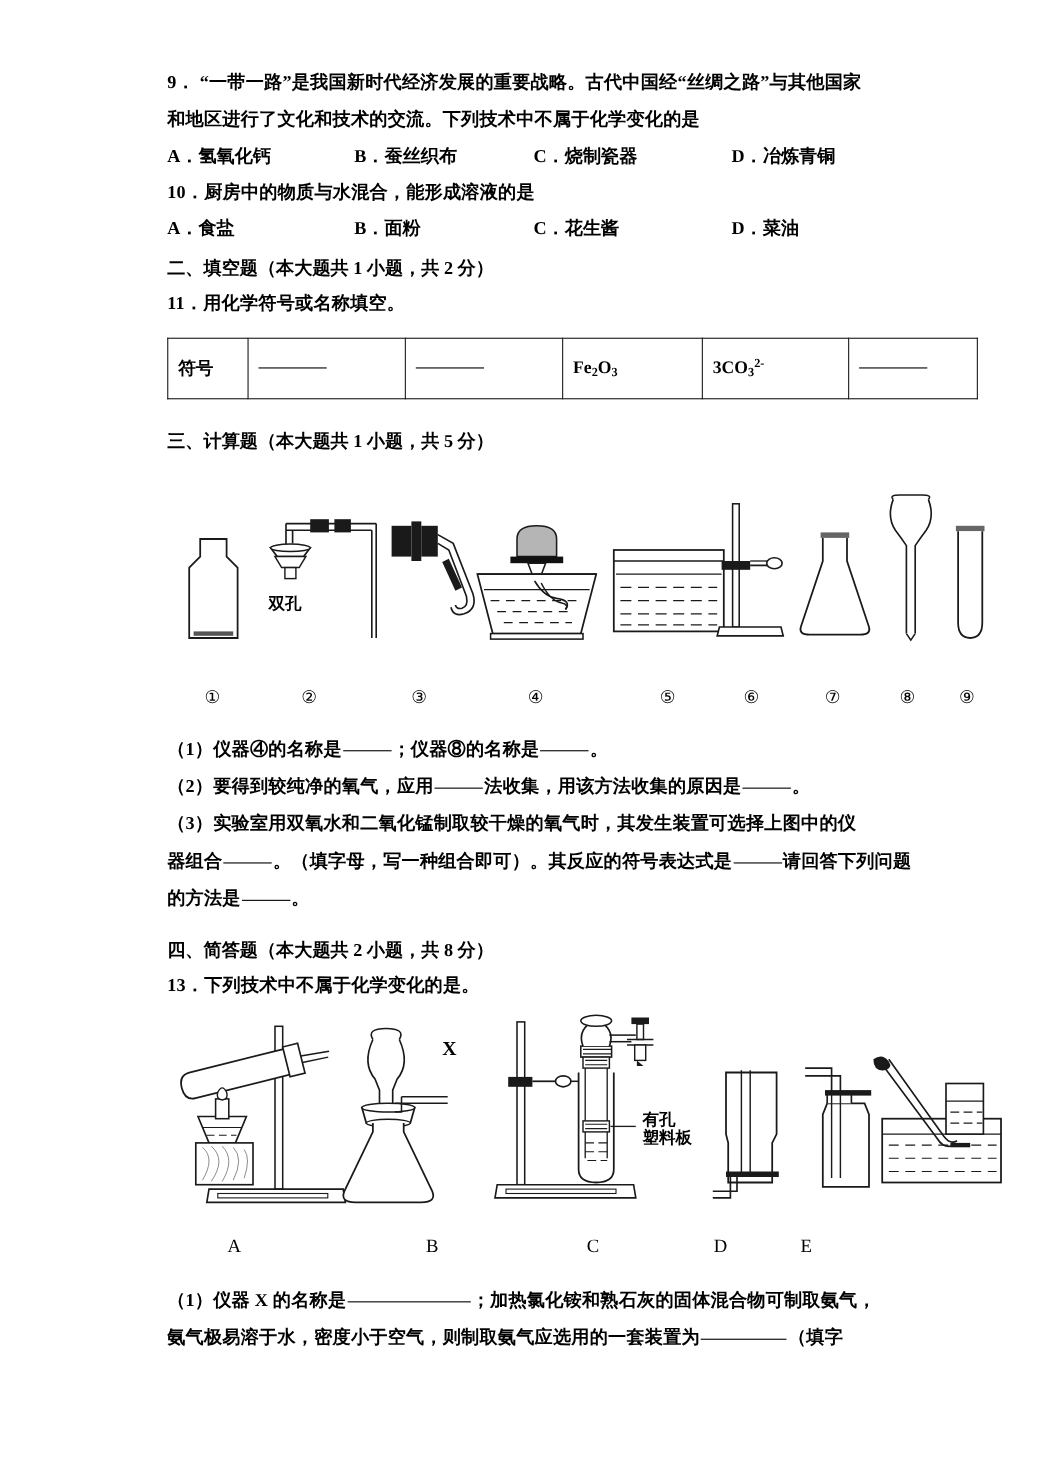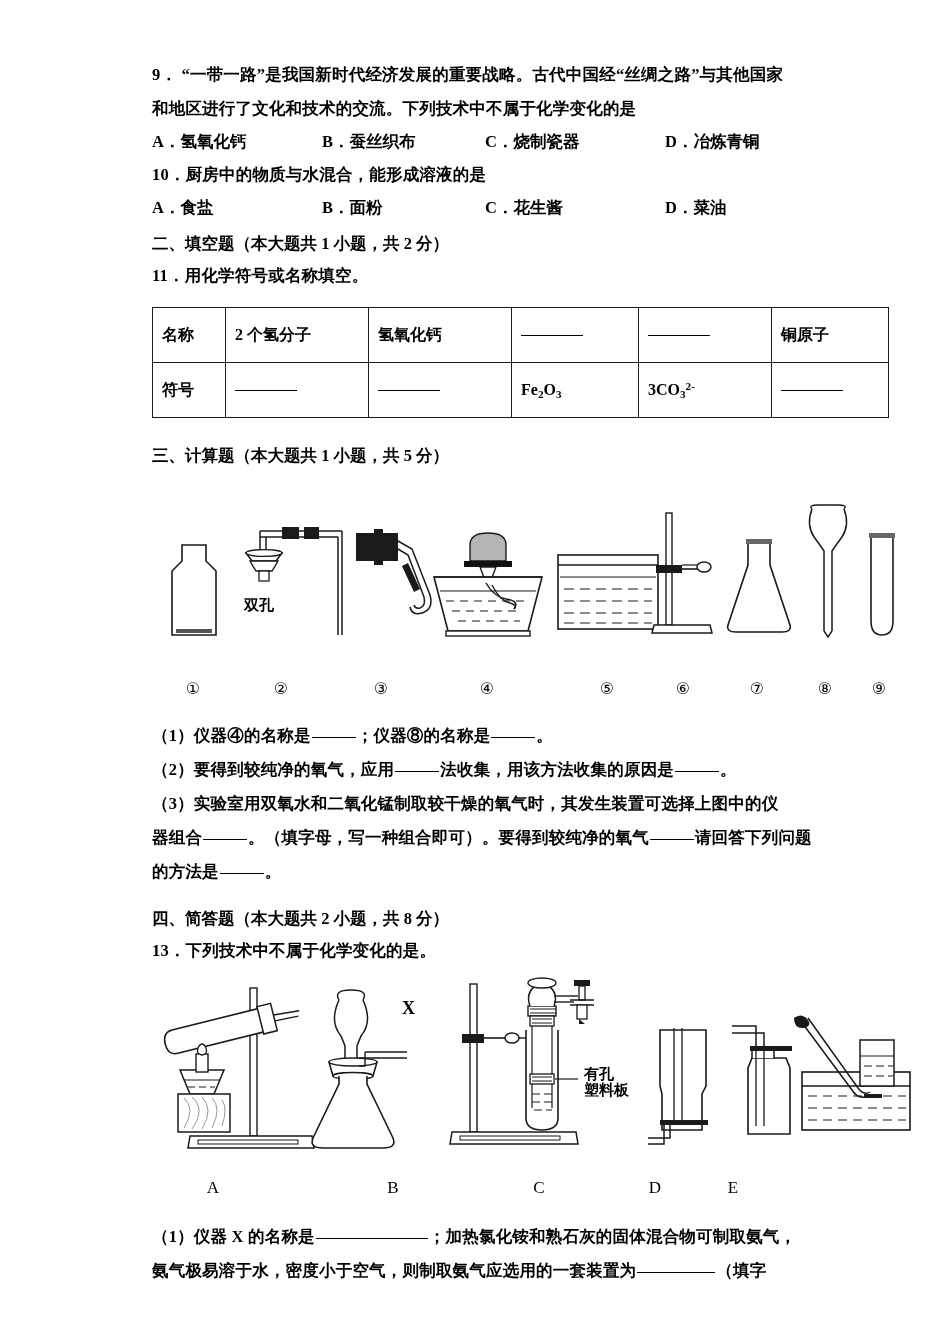--- a/index.html
+++ b/index.html
@@ -177,28 +177,20 @@
       <span class="opt opt-d"><span>D．</span><span>菜油</span></span>
     </div>
 
     <div class="section-head" style="margin-top:4px;">二、填空题（本大题共 1 小题，共 2 分）</div>
     <div class="q-line">
       <span>11．</span><span>用化学符号或名称填空。</span>
     </div>
 
     <table class="fill-table">
       <tbody>
-          <tr>
-        <td class="col-label">名称</td>
-        <td class="col-2">2 个氢分子</td>
-        <td class="col-3">氢氧化钙</td>
-        <td class="col-4"><span class="tbl-blank"></span></td>
-        <td class="col-5"><span class="tbl-blank"></span></td>
-        <td class="col-6">铜原子</td>
-      </tr>
       <tr>
         <td class="col-label">符号</td>
         <td class="col-2"><span class="tbl-blank"></span></td>
         <td class="col-3"><span class="tbl-blank"></span></td>
         <td class="col-4">
           <span class="formula">Fe<sub>2</sub>O<sub>3</sub></span>
         </td>
         <td class="col-5">
           <span class="formula">3CO<sub>3</sub><sup>2-</sup></span>
         </td>
@@ -347,21 +339,21 @@
     <div class="q-line" style="margin-top:14px;">
       <span>（1）仪器④的名称是</span><span class="blank-s"></span><span>；仪器⑧的名称是</span><span class="blank-s"></span><span>。</span>
     </div>
     <div class="q-line">
       <span>（2）要得到较纯净的氧气，应用</span><span class="blank-s"></span><span>法收集，用该方法收集的原因是</span><span class="blank-s"></span><span>。</span>
     </div>
     <div class="q-line">
       <span>（3）实验室用双氧水和二氧化锰制取较干燥的氧气时，其发生装置可选择上图中的仪</span>
     </div>
     <div class="q-line">
-      <span>器组合</span><span class="blank-s"></span><span>。（填字母，写一种组合即可）。要得到较纯净的氧气</span><span class="blank-s"></span><span>请回答下列问题</span>
+      <span>器组合</span><span class="blank-s"></span><span>。（填字母，写一种组合即可）。其反应的符号表达式是</span><span class="blank-s"></span><span>请回答下列问题</span>
     </div>
     <div class="q-line">
       <span>的方法是</span><span class="blank-s"></span><span>。</span>
     </div>
 
     <div class="section-head" style="margin-top:14px;">四、简答题（本大题共 2 小题，共 8 分）</div>
     <div class="q-line">
       <span>13．</span><span>下列技术中不属于化学变化的是。</span>
     </div>
 

